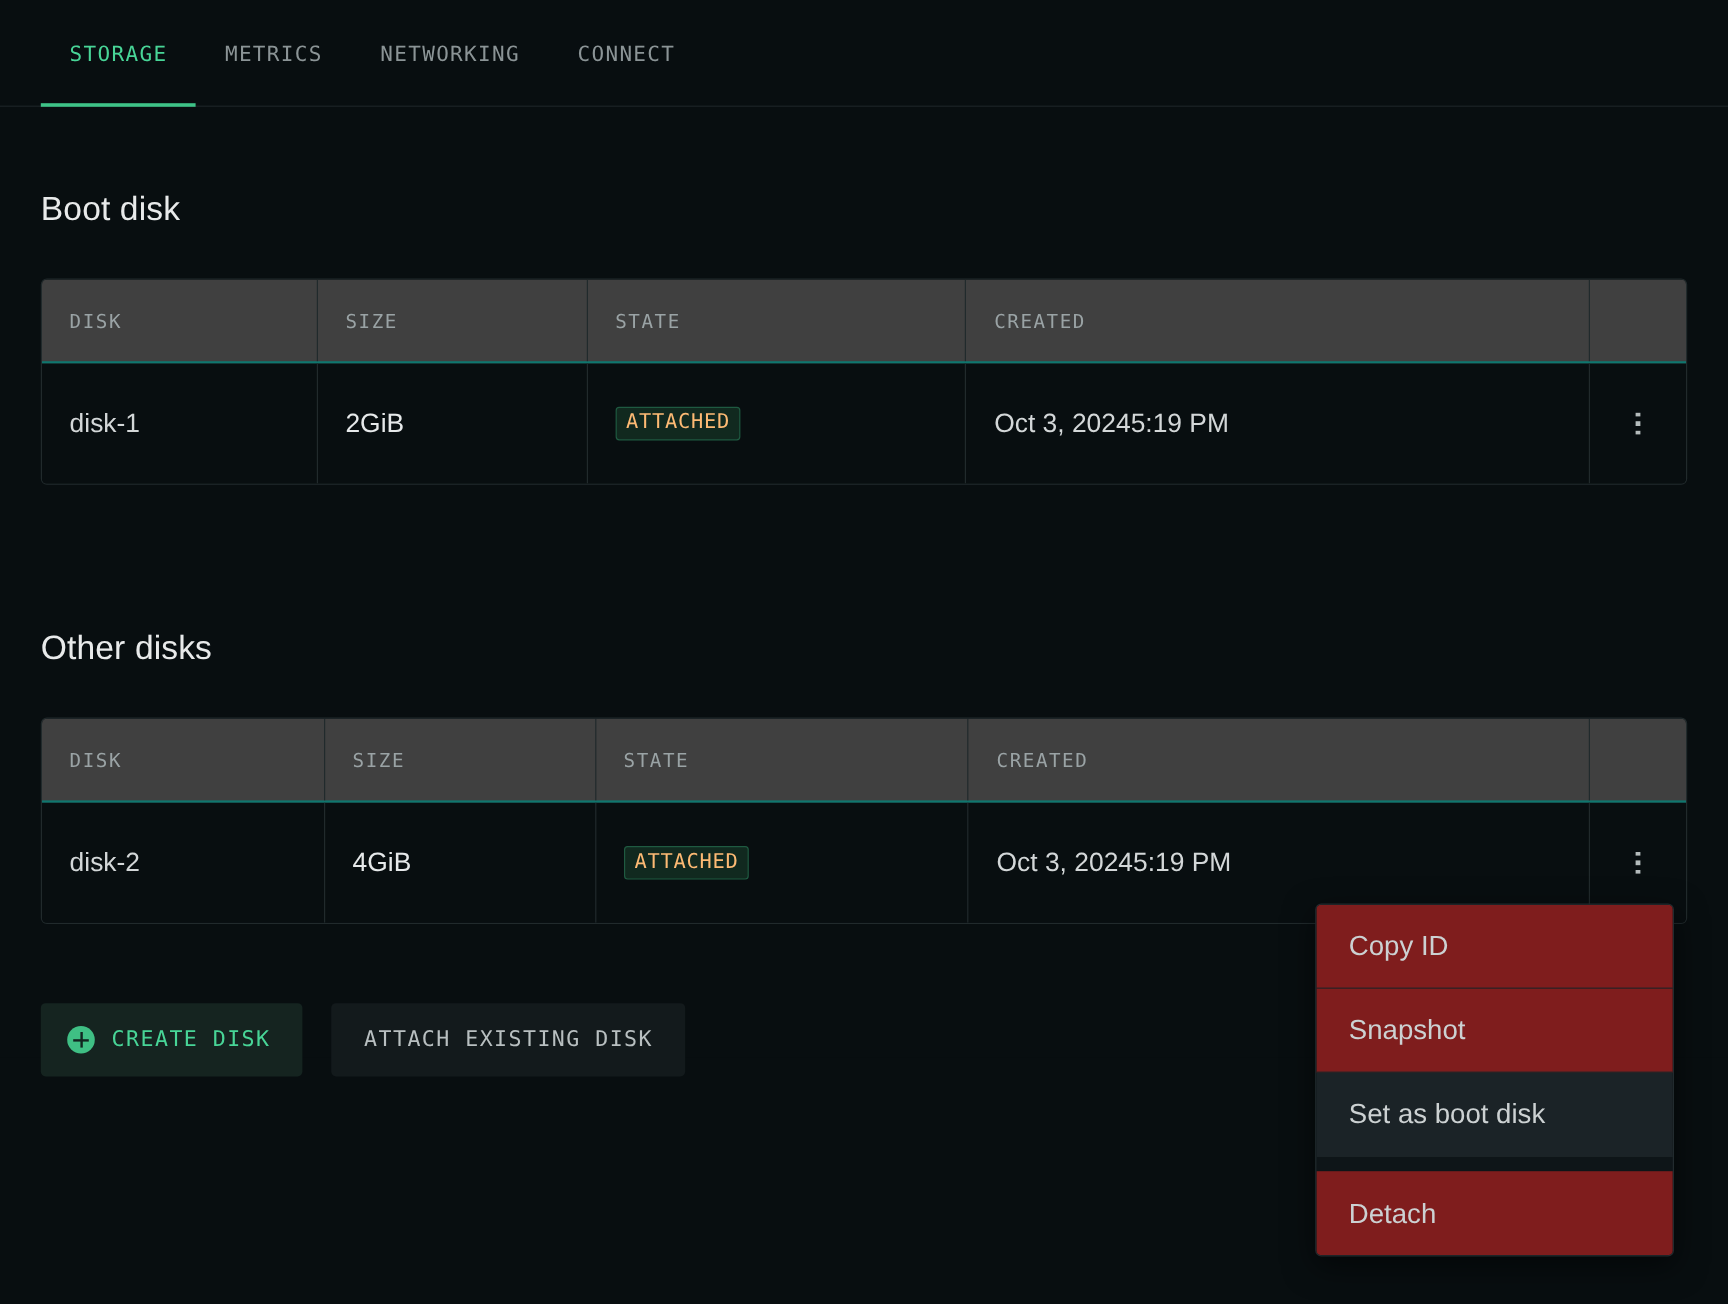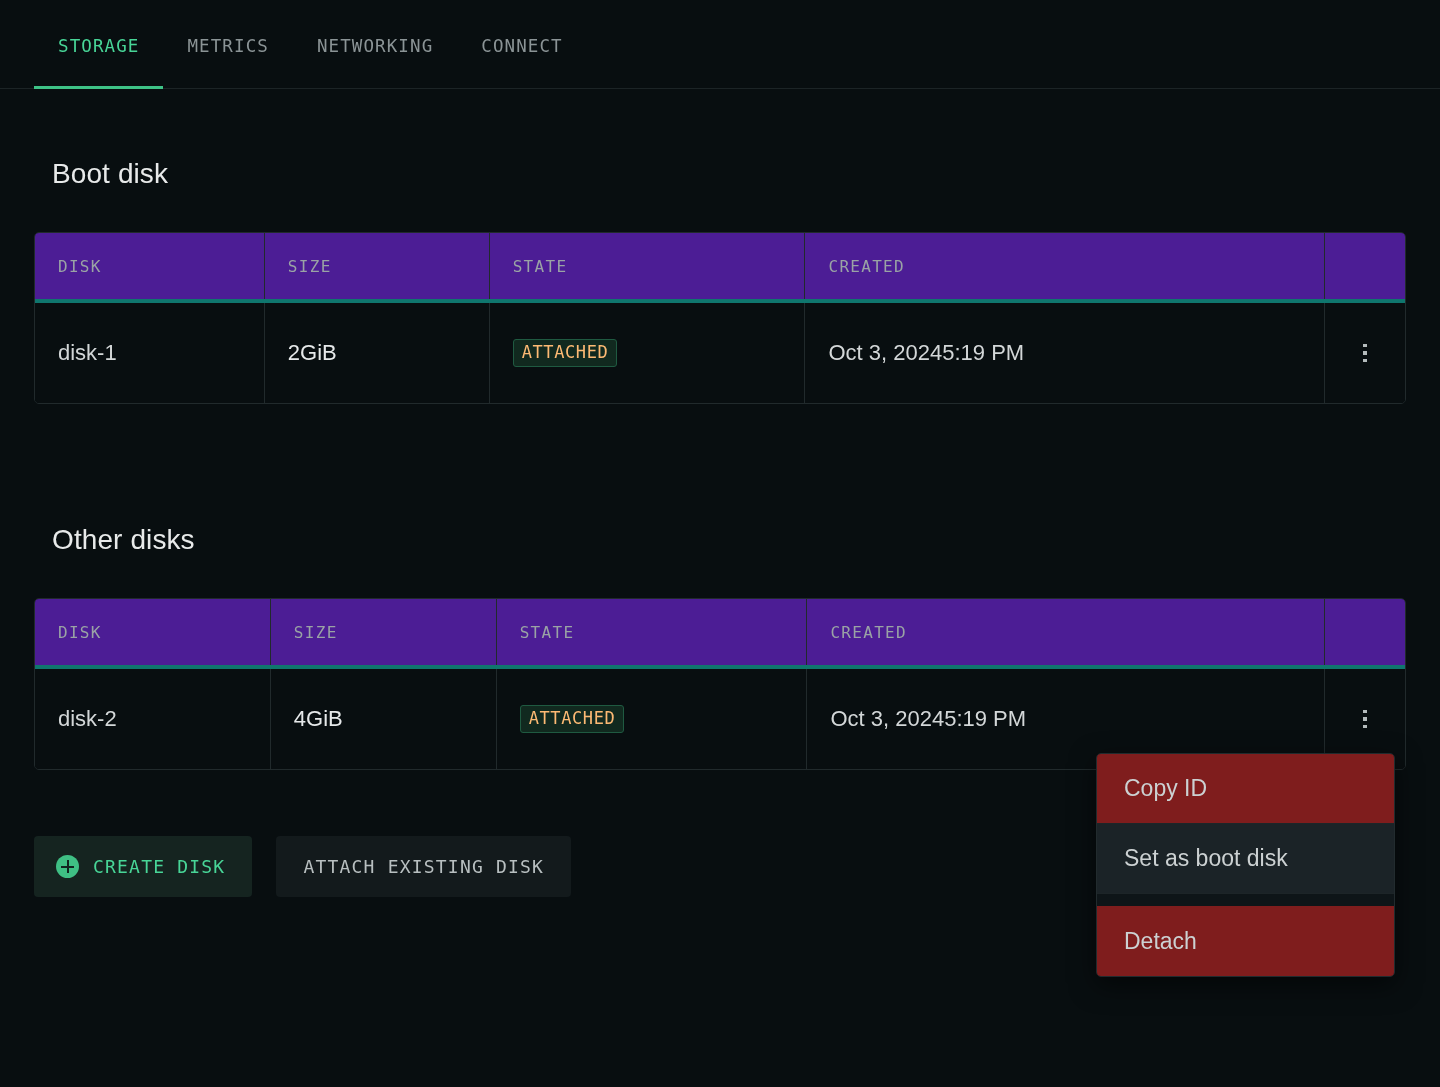--- a/index.html
+++ b/index.html
@@ -50,21 +50,21 @@
     position: absolute;
     left: 0; right: 0;
     bottom: 0;
     height: 3px;
     background: #3ec387;
   }
 
   
   .section-title {
     position: absolute;
-    left: 52px;
+    left: 34px;
     font-size: 28px;
     font-weight: 400;
     color: #e8eaea;
     letter-spacing: 0.1px;
   }
   #boot-title  { top: 158px; }
   #other-title { top: 524px; }
 
   
   .table {
@@ -75,22 +75,22 @@
     border-radius: 5px;
     overflow: hidden;
     background: #080e10;
   }
   #boot-table  { top: 232px; }
   #other-table { top: 598px; }
 
   .trow { display: flex; width: 100%; }
 
   .thead {
-    background: #4c1d95;
-    border-bottom: 4px solid #0f766e;
+    background: #404040;
+    border-bottom: 2px solid #0f766e;
     height: 70px;
   }
   .thead .cell {
     font-family: "DejaVu Sans Mono", "Liberation Mono", monospace;
     font-size: 16px;
     letter-spacing: 1.3px;
     color: #9aa3a5;
     display: flex;
     align-items: center;
   }
@@ -332,20 +332,23 @@
     </div>
     <div class="btn btn-secondary">
       <span>ATTACH EXISTING DISK</span>
     </div>
   </div>
 
   <div class="menu">
     <div class="menu-item">
       <span>Copy ID</span>
     </div>
+    <div class="menu-item">
+      <span>Snapshot</span>
+    </div>
     <div class="menu-item highlight">
       <span>Set as boot disk</span>
     </div>
     <div class="menu-item">
       <span>Detach</span>
     </div>
   </div>
 
 </div>
 

